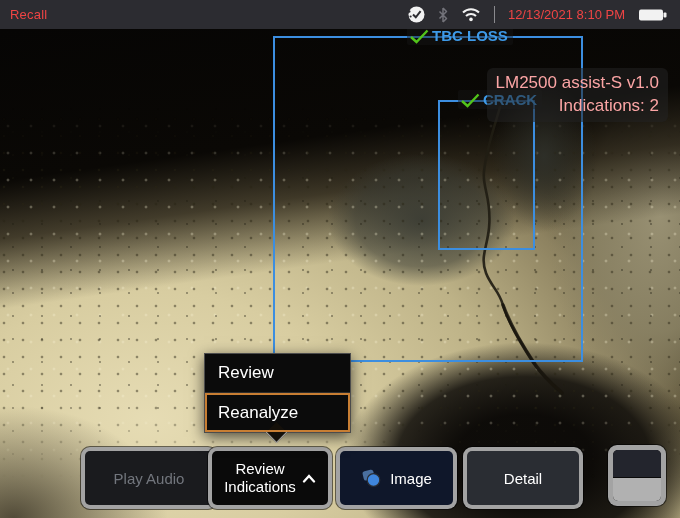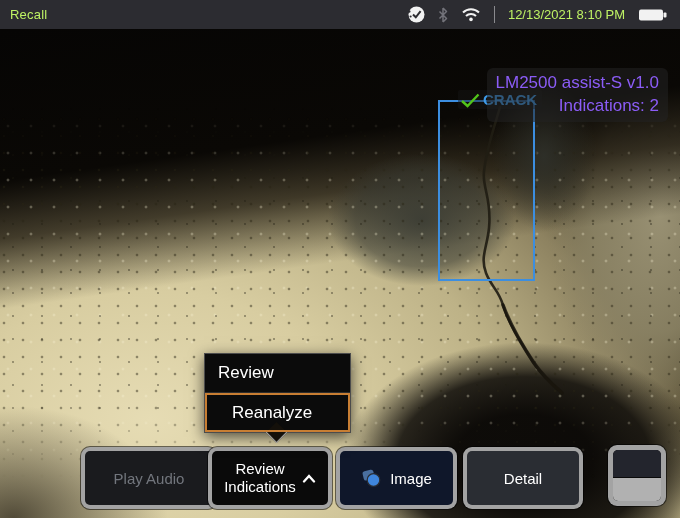--- a/index.html
+++ b/index.html
@@ -6,21 +6,21 @@
   html,body { background:#000; }
   .screen {
     position:relative; width:680px; height:518px; overflow:hidden;
     font-family:"Liberation Sans", sans-serif; background:#000;
   }
 
   
   .statusbar {
     position:absolute; top:0; left:0; width:680px; height:29px;
     background:#2c2c31; display:flex; align-items:center;
-    color:#bef264; font-size:13px; z-index:40;
+    color:#ef4444; font-size:13px; z-index:40;
   }
   .recall { margin-left:10px; letter-spacing:.2px; }
   .status-right { margin-left:auto; display:flex; align-items:center; gap:13px; padding-right:13px; }
   .sep { width:1px; height:17px; background:#8a8a8e; }
   .datetime { font-size:13px; white-space:nowrap; }
 
   
   .photo { position:absolute; top:29px; left:0; width:680px; height:489px; overflow:hidden; }
   .photo-base {
     position:absolute; inset:0; background-color:#0b0906;
@@ -42,46 +42,46 @@
       radial-gradient(circle at 8px 16px, rgba(250,245,215,0.3) 1px, transparent 1.8px);
     background-size:19px 17px, 29px 23px, 23px 27px;
     -webkit-mask-image:linear-gradient(180deg, transparent 16%, #000 32%, #000 76%, transparent 92%);
     mask-image:linear-gradient(180deg, transparent 16%, #000 32%, #000 76%, transparent 92%);
   }
   .crack-svg { position:absolute; inset:0; }
 
   
   .bbox { position:absolute; border:2px solid #3c8ee0; z-index:10; }
   .bbox-tbc   { left:273px; top:7px;  width:310px; height:326px; }
-  .bbox-crack { left:438px; top:71px; width:97px;  height:181px; }
+  .bbox-crack { left:438px; top:71px; width:97px;  height:150px; }
   .bbox-label {
     position:absolute; display:flex; align-items:center; gap:2px;
     color:#3e9ae8; font-size:15px; font-weight:bold; white-space:nowrap;
     background:rgba(22,22,22,0.45); padding:1px 5px 1px 2px; border-radius:2px;
   }
   .bbox-tbc  .bbox-label { top:-12px; left:132px; }
   .bbox-crack .bbox-label { top:-12px; left:18px; }
   .ai-info {
     position:absolute; top:39px; right:12px; z-index:12;
     background:rgba(35,35,35,0.55); border-radius:6px; padding:3px 9px 5px;
-    text-align:right; color:#8b5cf6; font-size:17px; line-height:23px;
+    text-align:right; color:#fca5a5; font-size:17px; line-height:23px;
   }
 
   
   .context-menu {
     position:absolute; left:204px; top:353px; width:147px; z-index:30;
     background:#0b0b0b; border:1px solid #4c4c4c;
     box-shadow:0 4px 14px rgba(0,0,0,0.65);
   }
   .menu-item {
     height:39px; display:flex; align-items:center; padding-left:13px;
     color:#ffffff; font-size:17px; cursor:default;
   }
   .menu-item.first { border-bottom:1px solid #2c2c2c; }
-  .menu-item.selected { border:2px solid #c87e33; padding-left:25px; }
+  .menu-item.selected { border:2px solid #c87e33; padding-left:11px; }
   .menu-caret {
     position:absolute; bottom:-8px; left:64px; width:15px; height:15px;
     background:#14100a; transform:rotate(45deg);
     border-right:1px solid #a8a8a8; border-bottom:1px solid #a8a8a8; z-index:-1;
   }
 
   
   .btn-frame {
     position:absolute; top:447px; height:62px; z-index:25;
     background:#a3a3a3; border-radius:9px; padding:4px;
@@ -157,20 +157,30 @@
 
   <div class="photo">
     <div class="photo-base"></div>
 
     <svg class="crack-svg" width="680" height="489" viewBox="0 0 680 489">
       <path d="M500 78 C496 93 486 120 484 143 C482 158 492 170 489 199 C487 219 480 228 486 244
                C491 257 499 262 503 276 C508 293 520 312 533 333 C541 346 553 356 561 363" fill="none" stroke="#211d13" stroke-width="2.6" stroke-linecap="round" opacity="0.92"></path>
       <path d="M503 276 C510 295 522 316 534 334 C543 347 554 357 562 364" fill="none" stroke="#18140c" stroke-width="3.6" stroke-linecap="round" opacity="0.8"></path>
     </svg>
 
+    <div class="bbox bbox-tbc">
+      <div class="bbox-label">
+        <span>
+          <svg width="21" height="16" viewBox="0 0 21 16">
+            <polyline points="2,9 7.5,14 18.5,2.5" fill="none" stroke="#52c41a" stroke-width="2.4"></polyline>
+          </svg>
+        </span>
+        <span>TBC LOSS</span>
+      </div>
+    </div>
 
     <div class="bbox bbox-crack">
       <div class="bbox-label">
         <span>
           <svg width="21" height="16" viewBox="0 0 21 16">
             <polyline points="2,9 7.5,14 18.5,2.5" fill="none" stroke="#52c41a" stroke-width="2.4"></polyline>
           </svg>
         </span>
         <span>CRACK</span>
       </div>

